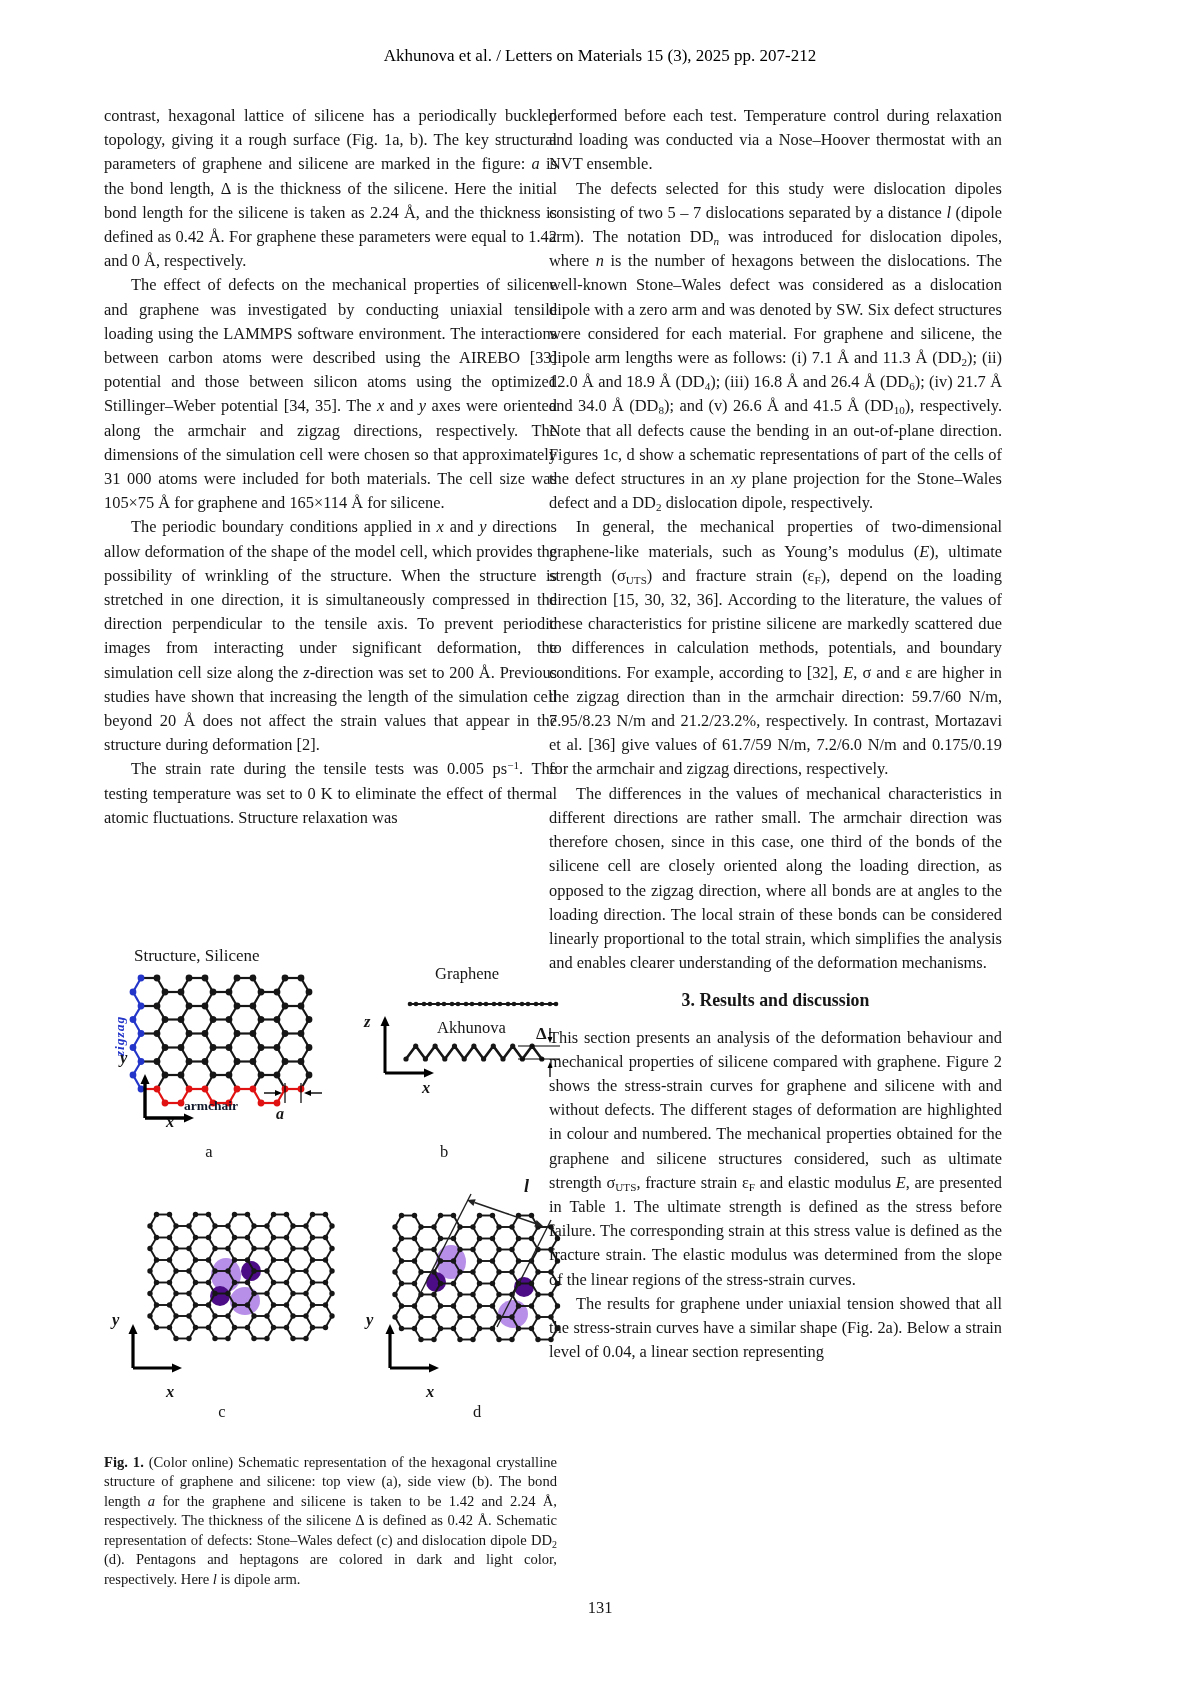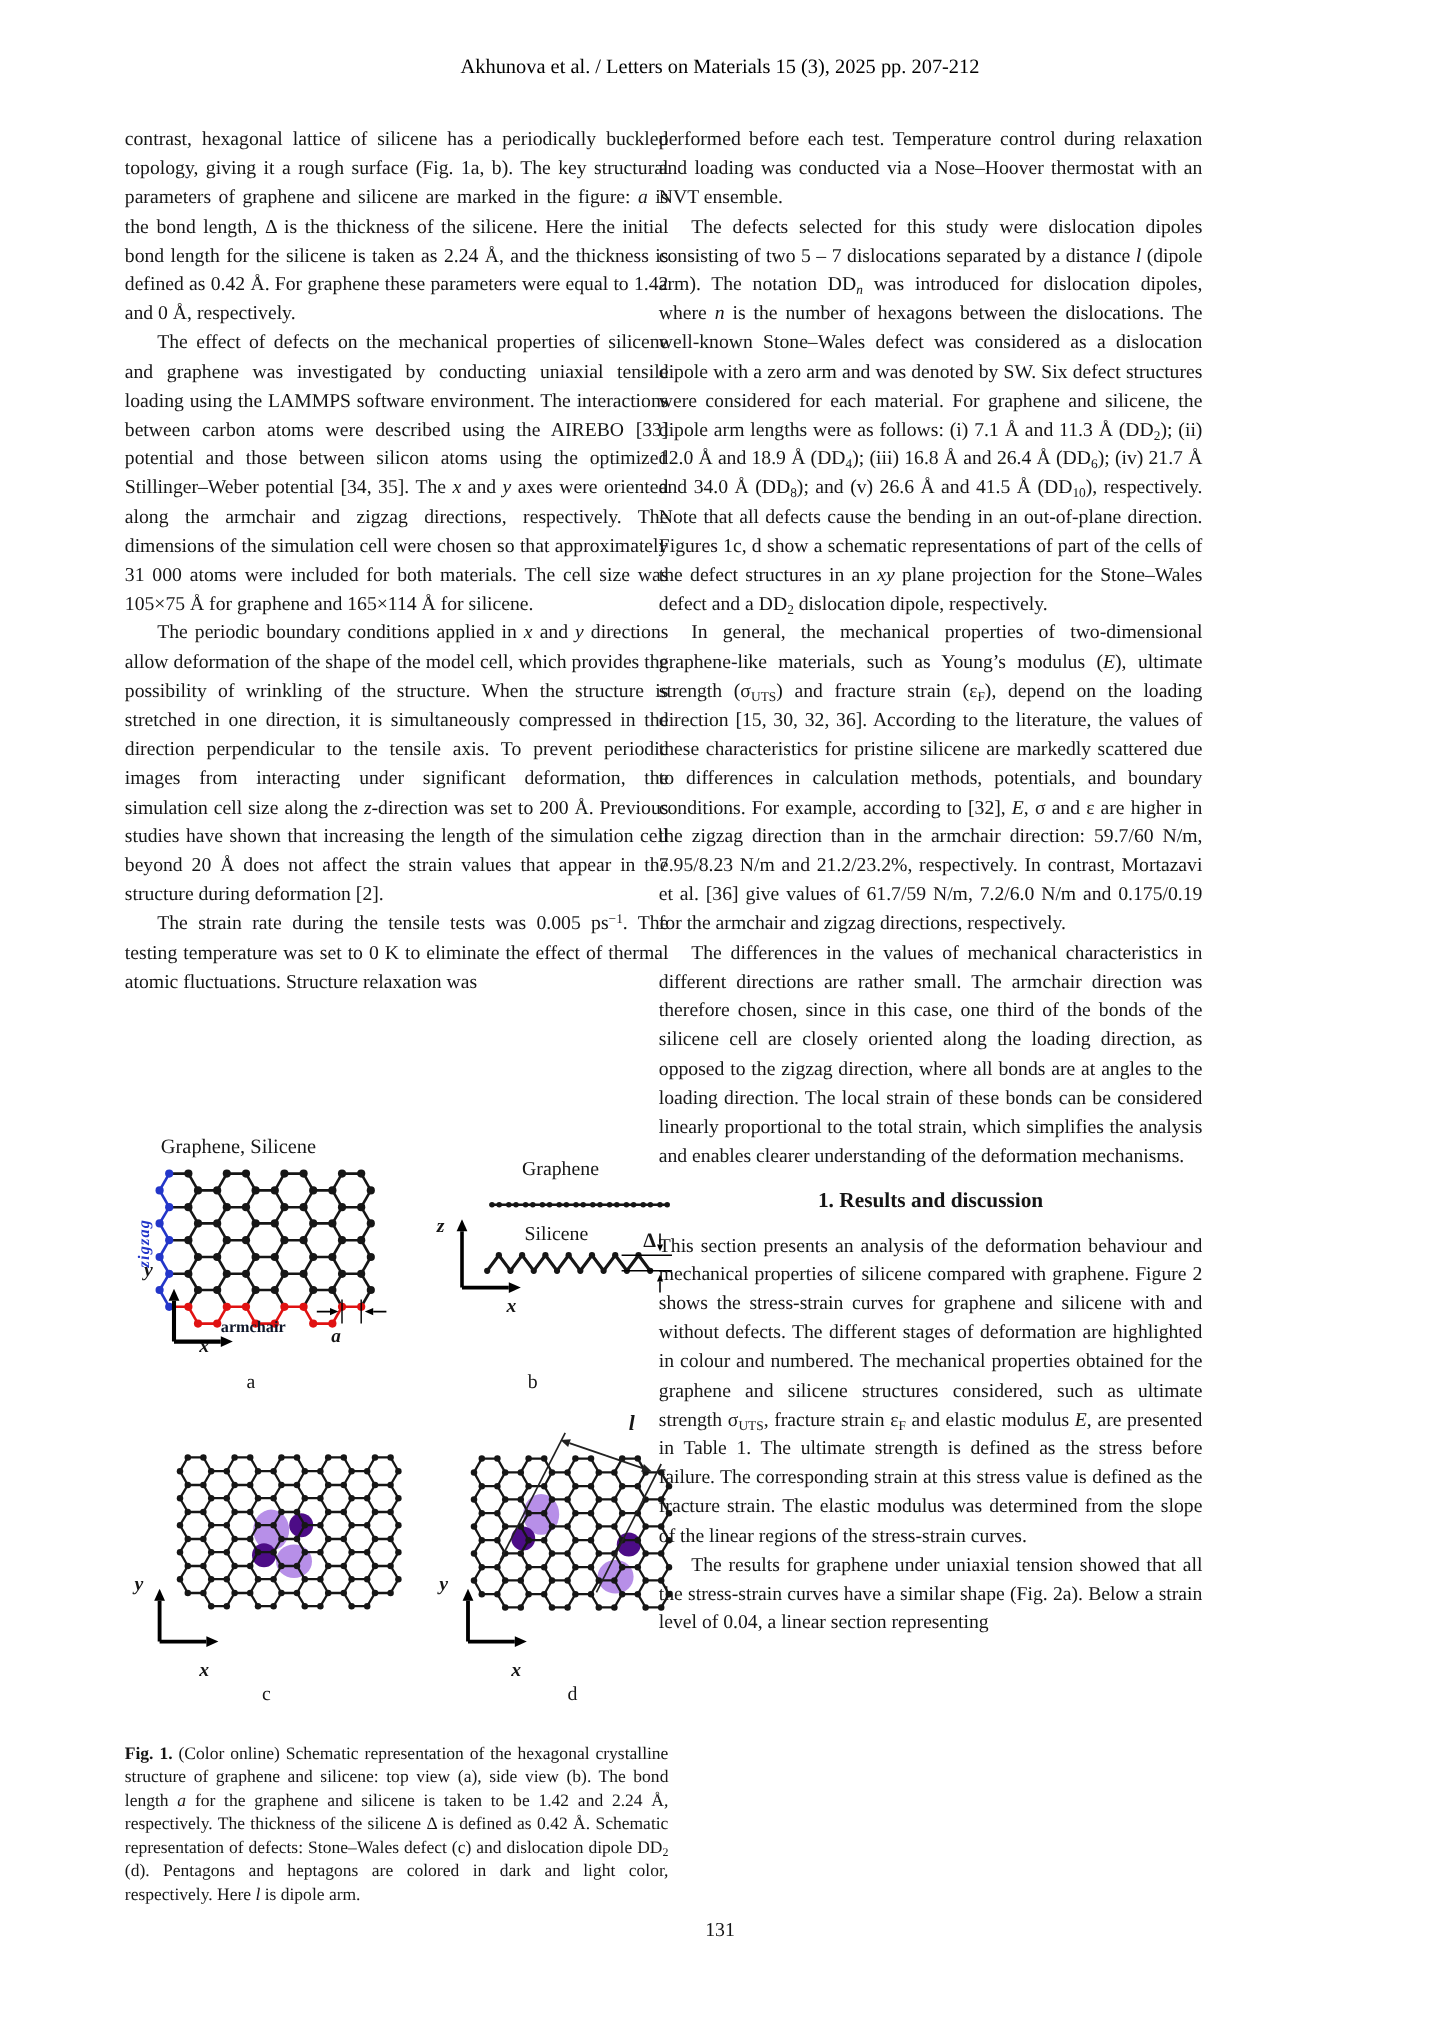--- a/index.html
+++ b/index.html
@@ -47,27 +47,27 @@
     <p class="para ind"><span>The effect of defects on the mechanical properties of silicene and graphene was investigated by conducting uniaxial tensile loading using the LAMMPS software environment. The interactions between carbon atoms were described using the AIREBO [33] potential and those between silicon atoms using the optimized Stillinger–Weber potential [34, 35]. The </span><span class="run-i">x</span><span> and </span><span class="run-i">y</span><span> axes were oriented along the armchair and zigzag directions, respectively. The dimensions of the simulation cell were chosen so that approximately 31 000 atoms were included for both materials. The cell size was 105×75 Å for graphene and 165×114 Å for silicene.</span></p>
     <p class="para ind"><span>The periodic boundary conditions applied in </span><span class="run-i">x</span><span> and </span><span class="run-i">y</span><span> directions allow deformation of the shape of the model cell, which provides the possibility of wrinkling of the structure. When the structure is stretched in one direction, it is simultaneously compressed in the direction perpendicular to the tensile axis. To prevent periodic images from interacting under significant deformation, the simulation cell size along the </span><span class="run-i">z</span><span>-direction was set to 200 Å. Previous studies have shown that increasing the length of the simulation cell beyond 20 Å does not affect the strain values that appear in the structure during deformation [2].</span></p>
     <p class="para ind"><span>The strain rate during the tensile tests was 0.005 ps</span><span class="run-sup">−1</span><span>. The testing temperature was set to 0 K to eliminate the effect of thermal atomic fluctuations. Structure relaxation was</span></p>
   </div>
 
   <div class="col col-right">
     <p class="para"><span>performed before each test. Temperature control during relaxation and loading was conducted via a Nose–Hoover thermostat with an NVT ensemble.</span></p>
     <p class="para ind"><span>The defects selected for this study were dislocation dipoles consisting of two 5 – 7 dislocations separated by a distance </span><span class="run-i">l</span><span> (dipole arm). The notation DD</span><span class="run-sub run-i">n</span><span> was introduced for dislocation dipoles, where </span><span class="run-i">n</span><span> is the number of hexagons between the dislocations. The well-known Stone–Wales defect was considered as a dislocation dipole with a zero arm and was denoted by SW. Six defect structures were considered for each material. For graphene and silicene, the dipole arm lengths were as follows: (i) 7.1 Å and 11.3 Å (DD</span><span class="run-sub">2</span><span>); (ii) 12.0 Å and 18.9 Å (DD</span><span class="run-sub">4</span><span>); (iii) 16.8 Å and 26.4 Å (DD</span><span class="run-sub">6</span><span>); (iv) 21.7 Å and 34.0 Å (DD</span><span class="run-sub">8</span><span>); and (v) 26.6 Å and 41.5 Å (DD</span><span class="run-sub">10</span><span>), respectively. Note that all defects cause the bending in an out-of-plane direction. Figures 1c, d show a schematic representations of part of the cells of the defect structures in an </span><span class="run-i">xy</span><span> plane projection for the Stone–Wales defect and a DD</span><span class="run-sub">2</span><span> dislocation dipole, respectively.</span></p>
     <p class="para ind"><span>In general, the mechanical properties of two-dimensional graphene-like materials, such as Young’s modulus (</span><span class="run-i">E</span><span>), ultimate strength (σ</span><span class="run-sub">UTS</span><span>) and fracture strain (ε</span><span class="run-sub">F</span><span>), depend on the loading direction [15, 30, 32, 36]. According to the literature, the values of these characteristics for pristine silicene are markedly scattered due to differences in calculation methods, potentials, and boundary conditions. For example, according to [32], </span><span class="run-i">E</span><span>, σ and ε are higher in the zigzag direction than in the armchair direction: 59.7/60 N/m, 7.95/8.23 N/m and 21.2/23.2%, respectively. In contrast, Mortazavi et al. [36] give values of 61.7/59 N/m, 7.2/6.0 N/m and 0.175/0.19 for the armchair and zigzag directions, respectively.</span></p>
     <p class="para ind"><span>The differences in the values of mechanical characteristics in different directions are rather small. The armchair direction was therefore chosen, since in this case, one third of the bonds of the silicene cell are closely oriented along the loading direction, as opposed to the zigzag direction, where all bonds are at angles to the loading direction. The local strain of these bonds can be considered linearly proportional to the total strain, which simplifies the analysis and enables clearer understanding of the deformation mechanisms.</span></p>
-    <p class="para sec-head">1. Results and discussion</p>
+    <p class="para sec-head">3. Results and discussion</p>
     <p class="para"><span>This section presents an analysis of the deformation behaviour and mechanical properties of silicene compared with graphene. Figure 2 shows the stress-strain curves for graphene and silicene with and without defects. The different stages of deformation are highlighted in colour and numbered. The mechanical properties obtained for the graphene and silicene structures considered, such as ultimate strength σ</span><span class="run-sub">UTS</span><span>, fracture strain ε</span><span class="run-sub">F</span><span> and elastic modulus </span><span class="run-i">E</span><span>, are presented in Table 1. The ultimate strength is defined as the stress before failure. The corresponding strain at this stress value is defined as the fracture strain. The elastic modulus was determined from the slope of the linear regions of the stress-strain curves.</span></p>
     <p class="para ind"><span>The results for graphene under uniaxial tension showed that all the stress-strain curves have a similar shape (Fig. 2a). Below a strain level of 0.04, a linear section representing</span></p>
   </div>
 
   <div class="figwrap">
-    <span class="flabel fl-title" style="left:30px;top:26px;">Graphene, Silicene</span>
+    <span class="flabel fl-title" style="left:30px;top:26px;">Structure, Silicene</span>
 
     <svg id="svg-a" style="left:0;top:52px;" width="232" height="182" viewBox="0 0 232 182">
         <line x1="53" y1="34" x2="61" y2="20" stroke="#161616" stroke-width="2.2"></line>
         <line x1="37" y1="34" x2="53" y2="34" stroke="#161616" stroke-width="2.2"></line>
         <line x1="37" y1="34" x2="29" y2="20" stroke="#2336c9" stroke-width="2.2"></line>
         <line x1="29" y1="20" x2="37" y2="6" stroke="#2336c9" stroke-width="2.2"></line>
         <line x1="37" y1="6" x2="53" y2="6" stroke="#161616" stroke-width="2.2"></line>
         <line x1="53" y1="6" x2="61" y2="20" stroke="#161616" stroke-width="2.2"></line>
         <line x1="53" y1="61.5" x2="61" y2="47.5" stroke="#161616" stroke-width="2.2"></line>
         <line x1="37" y1="61.5" x2="53" y2="61.5" stroke="#161616" stroke-width="2.2"></line>
@@ -866,21 +866,21 @@
         <polygon points="80,186 70,190.5 70,181.5" fill="#000"></polygon>
       </svg>
 
     <span class="flabel fl-zigzag" style="left:-20px;top:108px;color:#2336c9;">zigzag</span>
     <span class="flabel fl-armchair" style="left:80px;top:178px;color:#0f172a;">armchair</span>
     <span class="flabel fl-bond" style="left:172px;top:185px;">a</span>
     <span class="flabel fl-axis" style="left:16px;top:128px;">y</span>
     <span class="flabel fl-axis" style="left:62px;top:192px;">x</span>
 
     <span class="flabel fl-layer" style="left:331px;top:44px;">Graphene</span>
-    <span class="flabel fl-layer" style="left:333px;top:98px;">Silicene</span>
+    <span class="flabel fl-layer" style="left:333px;top:98px;">Akhunova</span>
     <span class="flabel fl-axis" style="left:260px;top:92px;">z</span>
     <span class="flabel fl-axis" style="left:318px;top:158px;">x</span>
     <span class="flabel fl-delta" style="left:432px;top:104px;">Δ</span>
 
     <span class="flabel fl-axis" style="left:8px;top:390px;">y</span>
     <span class="flabel fl-axis" style="left:62px;top:462px;">x</span>
 
     <span class="flabel fl-arm-l" style="left:420px;top:256px;">l</span>
     <span class="flabel fl-axis" style="left:262px;top:390px;">y</span>
     <span class="flabel fl-axis" style="left:322px;top:462px;">x</span>

